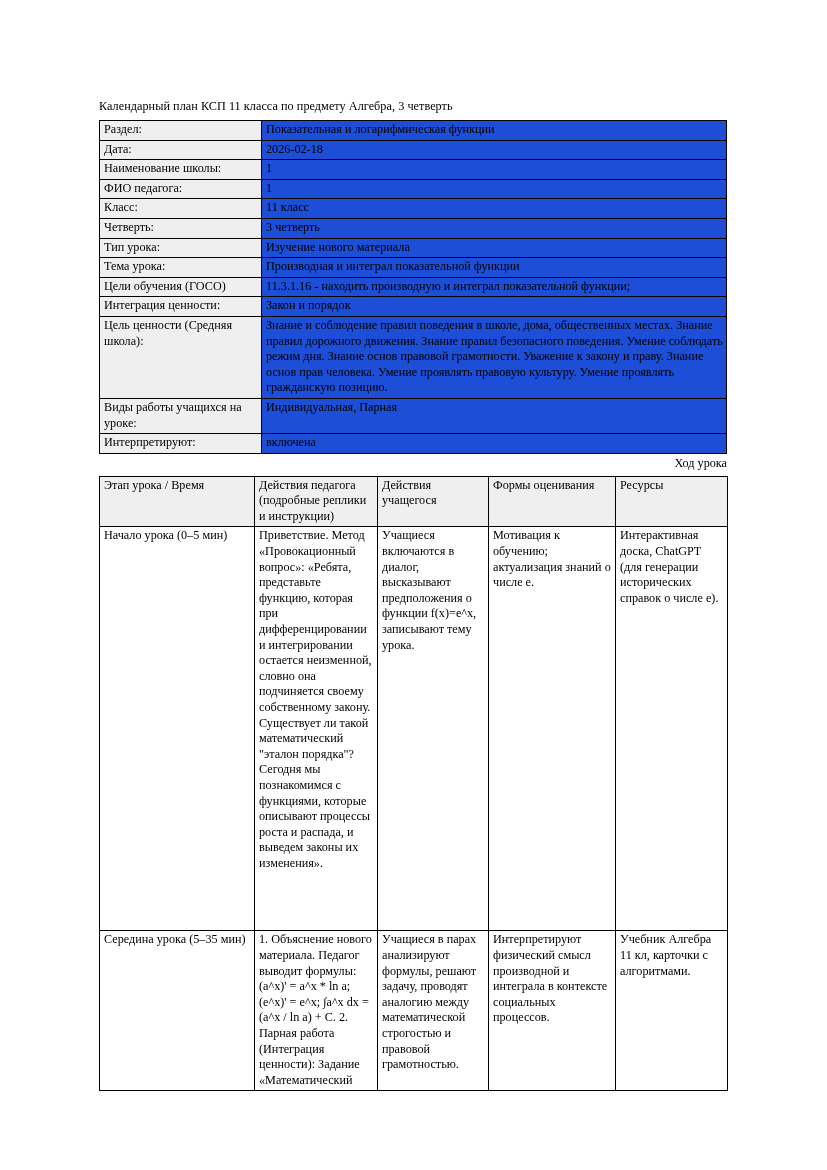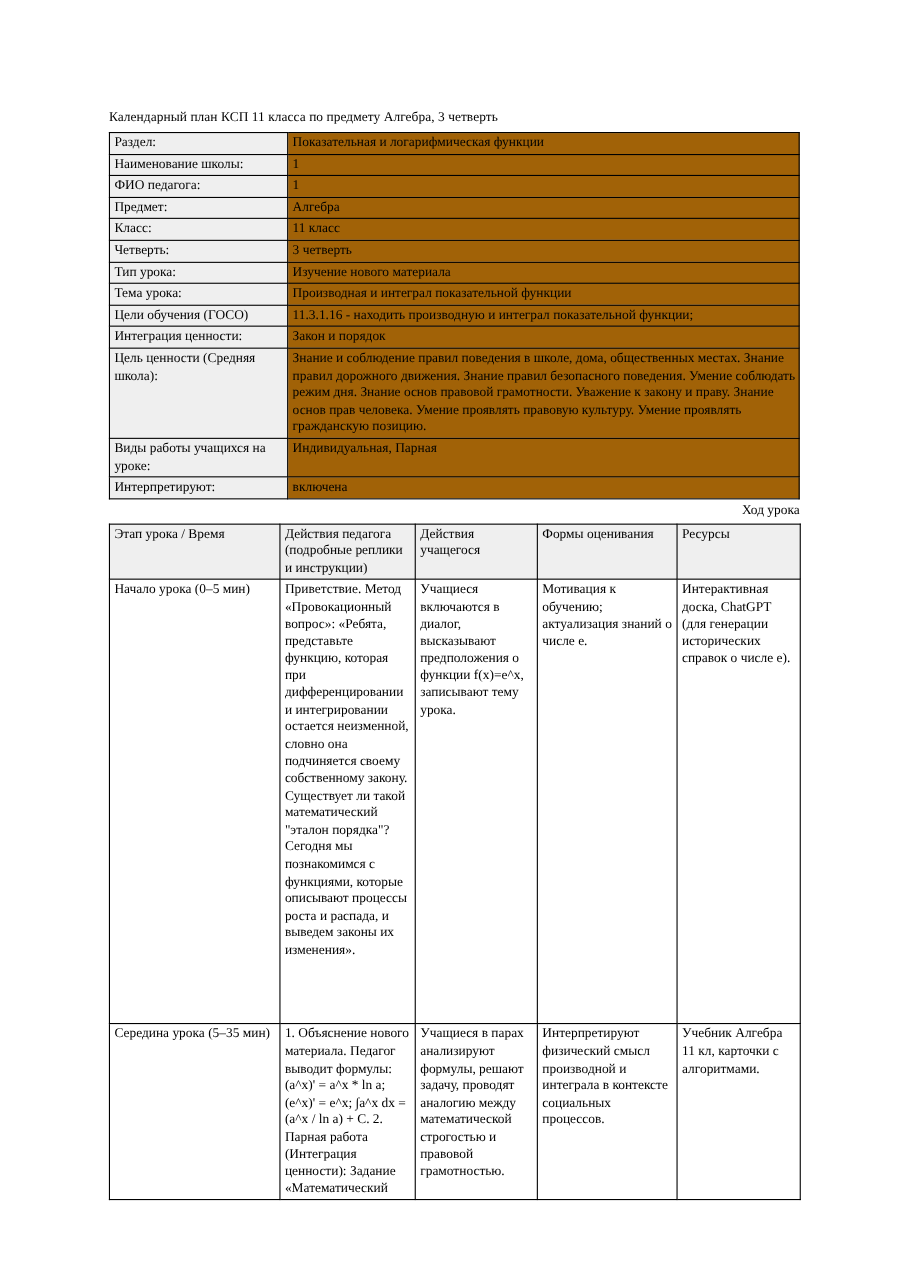--- a/index.html
+++ b/index.html
@@ -45,21 +45,21 @@
     word-wrap: break-word;
     overflow-wrap: break-word;
     hyphens: none;
   }
   
   .info-table td.label {
     width: 154px;
     background: #efefef;
   }
   .info-table td.value {
-    background: #a16207;
+    background: #1d4ed8;
   }
   .section-caption {
     font-size: 12.2px;
     line-height: 15px;
     margin: 2px 0 5px 0;
     text-align: right;
   }
   
   .flow-table th {
     background: #efefef;
@@ -81,30 +81,30 @@
 
   <div class="doc-title">Календарный план КСП 11 класса по предмету Алгебра, 3 четверть</div>
 
   <table class="grid info-table">
     <tbody>
       <tr>
         <td class="label">Раздел:</td>
         <td class="value">Показательная и логарифмическая функции</td>
       </tr>
       <tr>
+        <td class="label">Дата:</td>
+        <td class="value">2026-02-18</td>
+      </tr>
+      <tr>
         <td class="label">Наименование школы:</td>
         <td class="value">1</td>
       </tr>
       <tr>
         <td class="label">ФИО педагога:</td>
         <td class="value">1</td>
-      </tr>
-      <tr>
-        <td class="label">Предмет:</td>
-        <td class="value">Алгебра</td>
       </tr>
       <tr>
         <td class="label">Класс:</td>
         <td class="value">11 класс</td>
       </tr>
       <tr>
         <td class="label">Четверть:</td>
         <td class="value">3 четверть</td>
       </tr>
       <tr>

